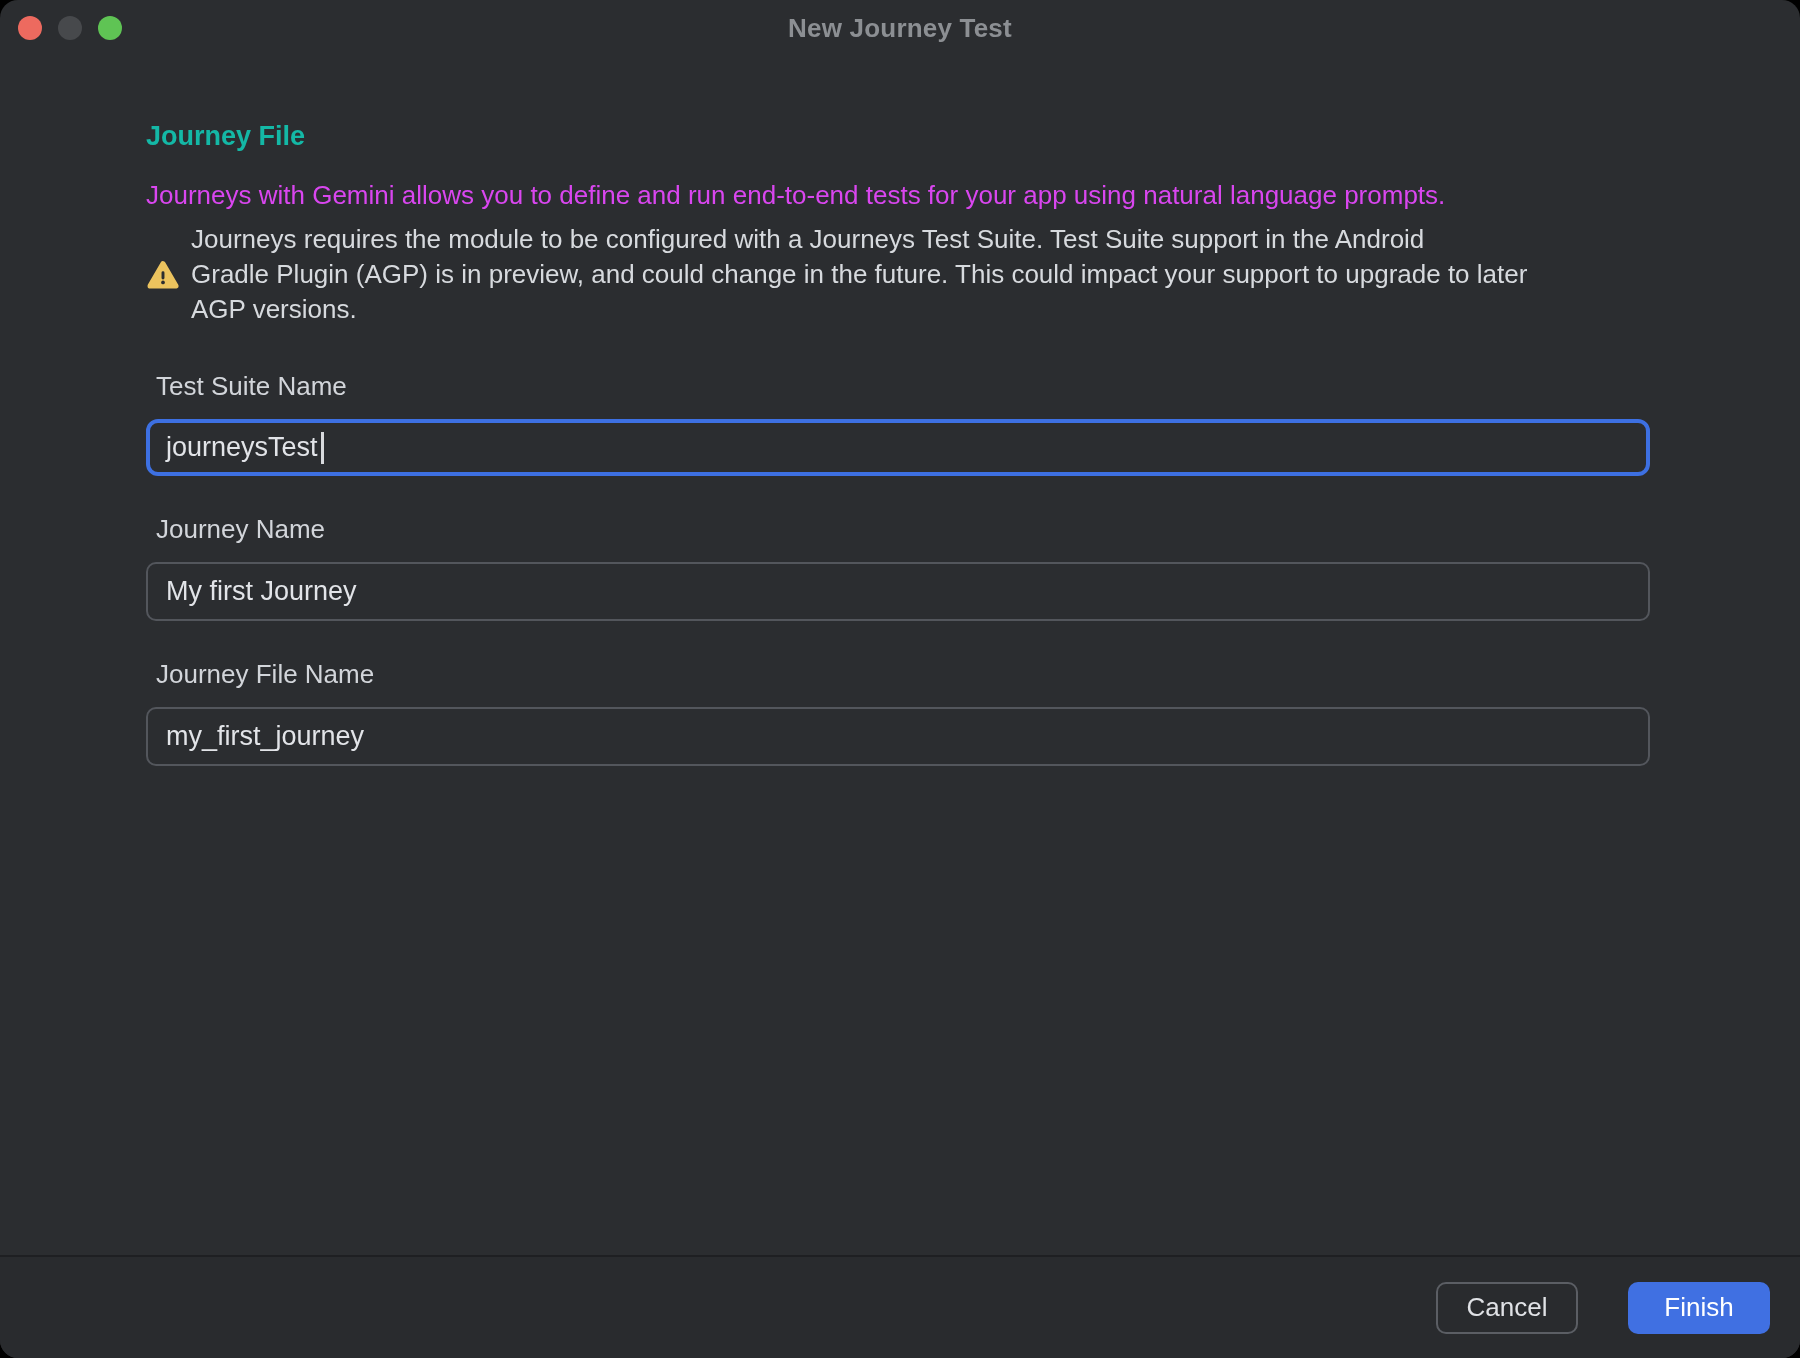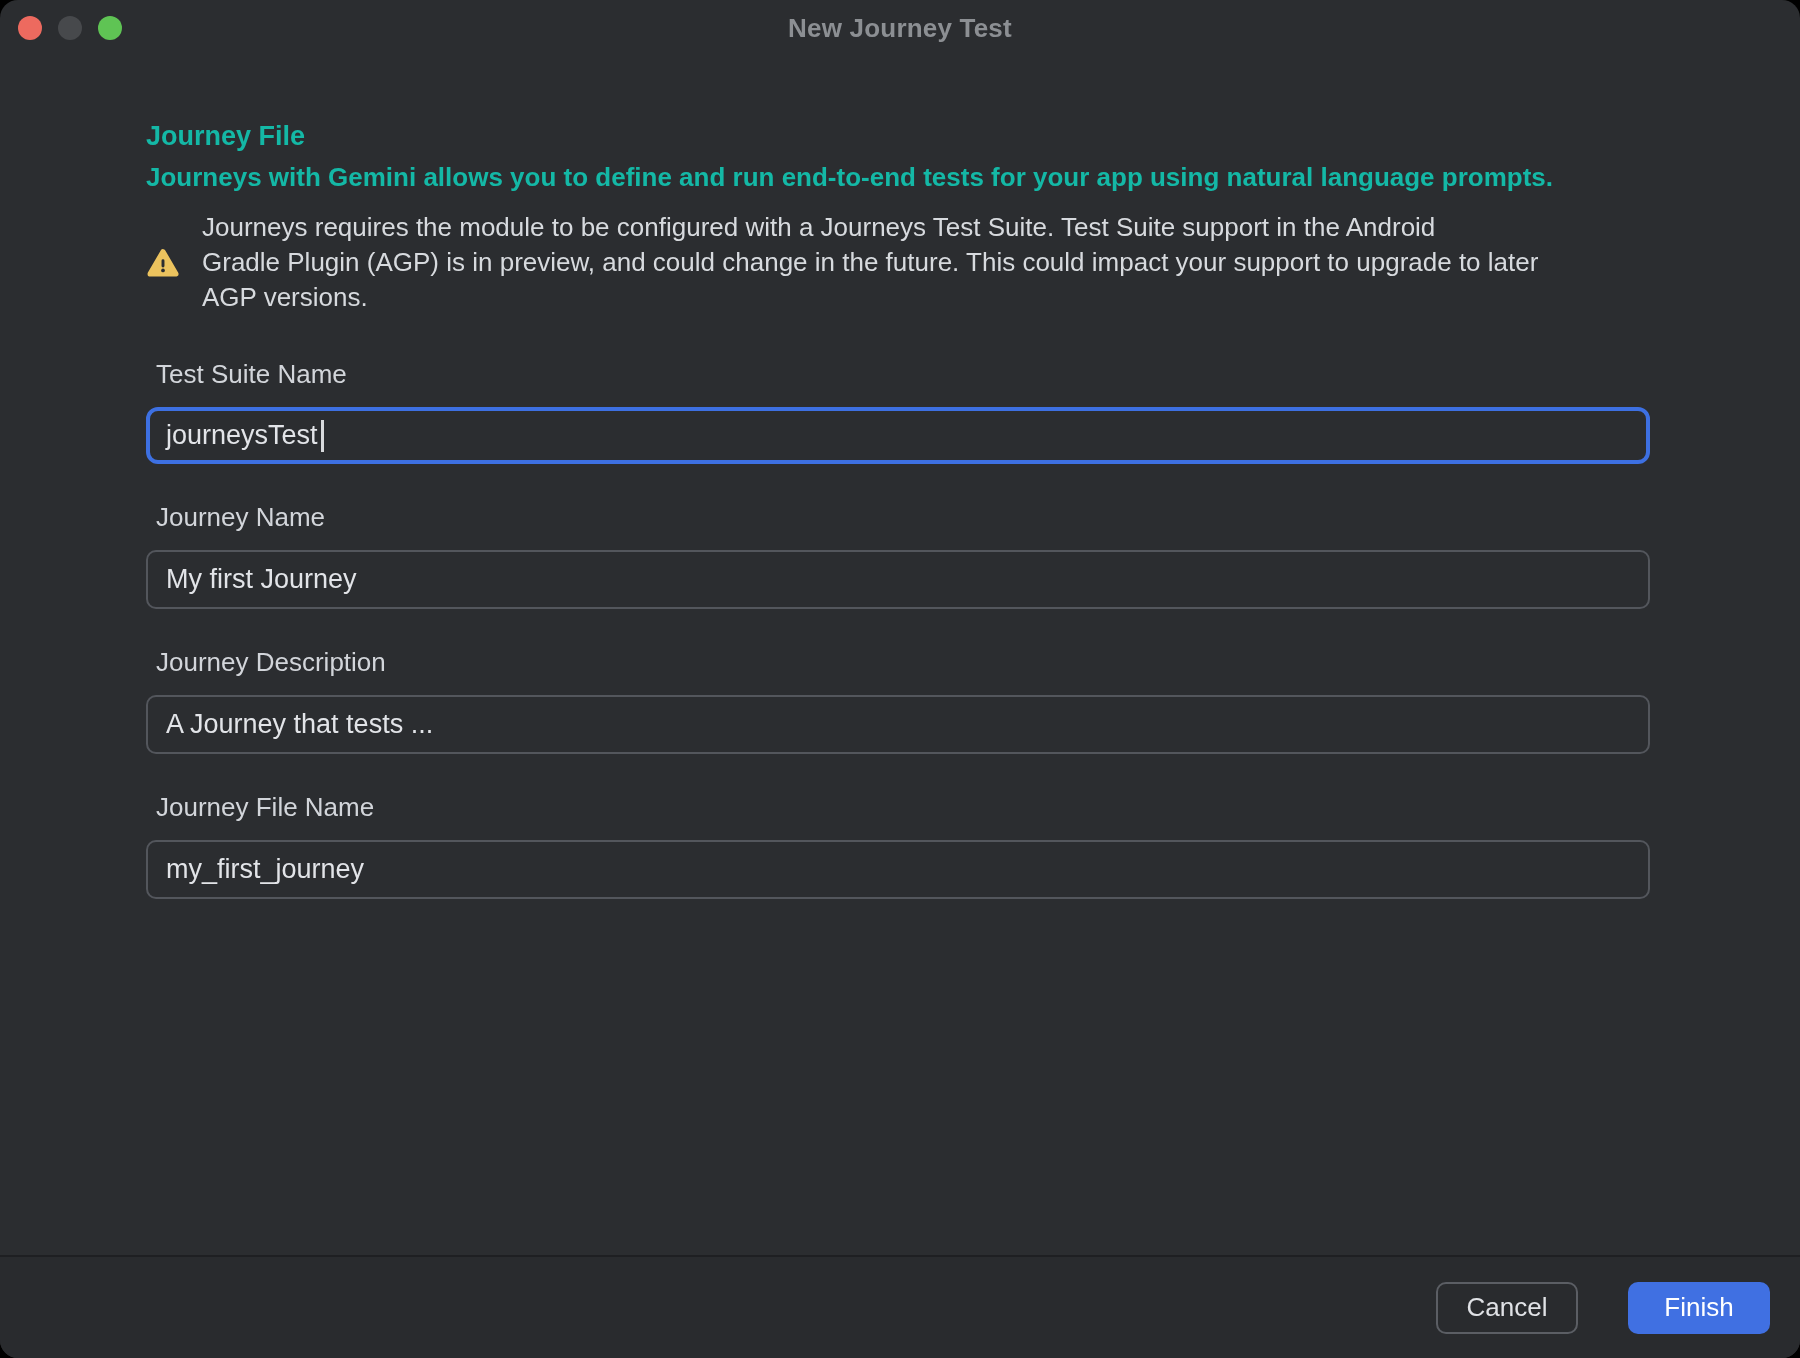--- a/index.html
+++ b/index.html
@@ -49,31 +49,30 @@
     overflow: hidden;
   }
   .section-heading {
     margin-top: 64px;
     font-size: 27px;
     font-weight: bold;
     color: #14b8a6;
     line-height: 32px;
   }
   .description {
-    margin-top: 8px;
+    margin-top: 26px;
     font-size: 26px;
     line-height: 34px;
-    color: #14b8a6;
-    font-weight: bold;
+    color: #d946ef;
   }
   .warning-row {
-    margin-top: 16px;
-    display: flex;
-    align-items: center;
-    gap: 22px;
+    margin-top: 10px;
+    display: flex;
+    align-items: center;
+    gap: 11px;
   }
   .warning-icon-wrap {
     flex: 0 0 34px;
     width: 34px;
     display: flex;
     justify-content: center;
   }
   .warning-text { font-size: 26px; line-height: 35px; color: #d7dade; }
 
   
@@ -190,26 +189,20 @@
       </div>
     </div>
 
     <div class="field-group">
       <div class="field-label">Journey Name</div>
       <div class="input" role="textbox">
         <span>My first Journey</span>
       </div>
     </div>
 
-    <div class="field-group">
-      <div class="field-label">Journey Description</div>
-      <div class="input" role="textbox">
-        <span>A Journey that tests ...</span>
-      </div>
-    </div>
 
     <div class="field-group">
       <div class="field-label">Journey File Name</div>
       <div class="input" role="textbox">
         <span>my_first_journey</span>
       </div>
     </div>
 
   </div>
 

